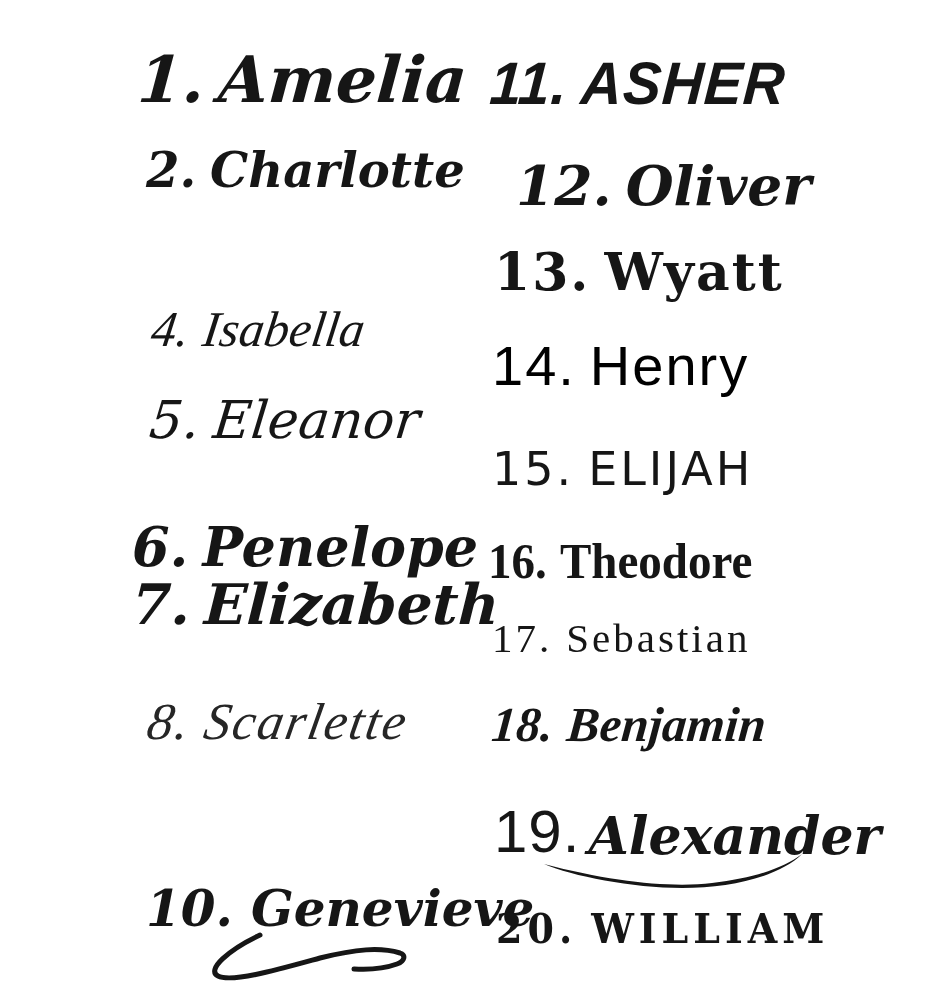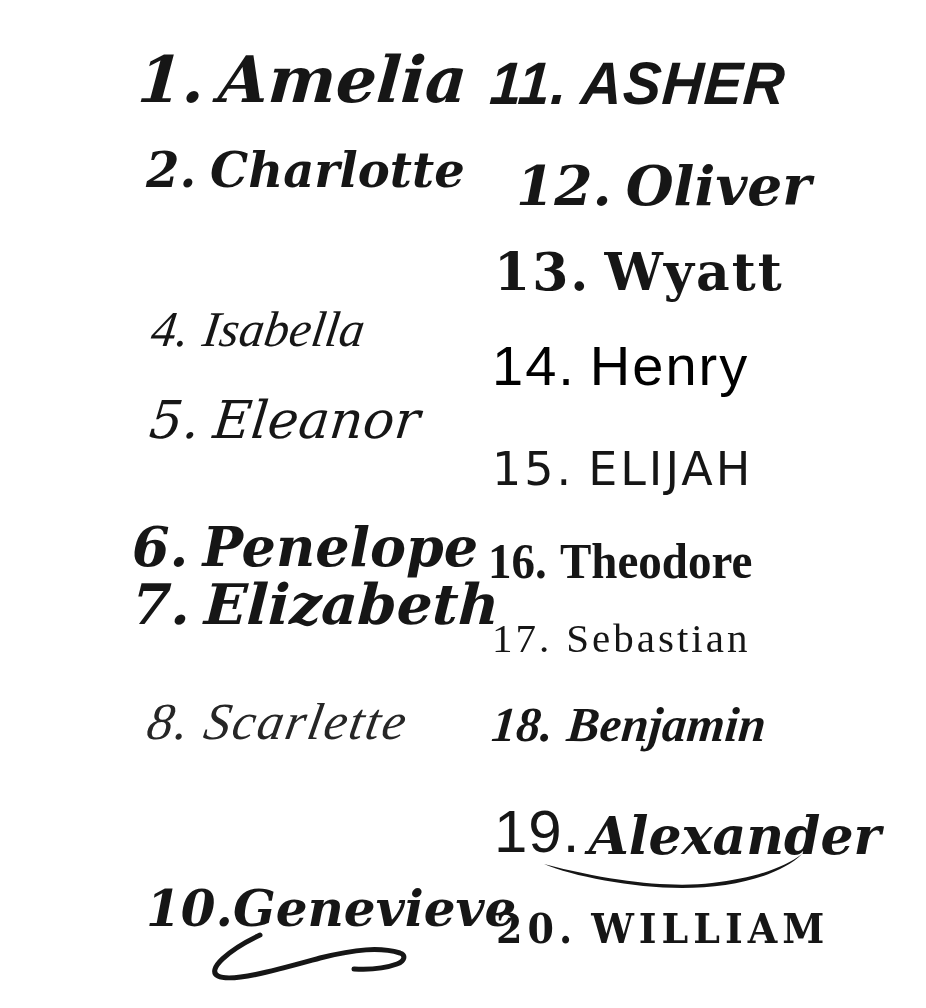--- a/index.html
+++ b/index.html
@@ -27,21 +27,21 @@
   
   .f6{left:132px;top:472px;font-family:"DejaVu Serif",serif;font-style:italic;font-weight:bold;font-size:54px;margin-top:48px;}
   
   .f7{left:132px;top:576px;font-family:"DejaVu Serif",serif;font-style:italic;font-weight:bold;font-size:56px;transform:skewX(-3deg);}
   
   .f8{left:148px;top:696px;font-family:"Liberation Serif",serif;font-style:italic;font-size:52px;letter-spacing:2px;transform:skewX(-10deg);color:#262626;}
   
   .f9{left:138px;top:806px;font-family:"DejaVu Sans",sans-serif;font-weight:bold;font-size:47px;}
   
   .f10{left:146px;top:884px;font-family:"DejaVu Serif",serif;font-style:italic;font-weight:bold;font-size:50px;}
-  .f10 .num{margin-right:0;text-align:center;}
+  .f10 .num{margin-right:18px;text-align:center;}
 
   
   .f11{left:492px;top:54px;font-family:"Liberation Sans",sans-serif;font-style:italic;font-weight:bold;font-size:60px;letter-spacing:1px;transform:scaleX(0.95) skewX(-4deg);transform-origin:left top;}
   
   .f12{left:494px;top:158px;font-family:"DejaVu Serif",serif;font-style:italic;font-weight:bold;font-size:55px;margin-left:22px;}
   
   .f13{left:494px;top:246px;font-family:"DejaVu Serif",serif;font-weight:bold;font-size:52px;letter-spacing:2px;}
   
   .f14{left:492px;top:338px;font-family:"Liberation Sans",sans-serif;font-size:56px;letter-spacing:2px;color:#000000;}
   

